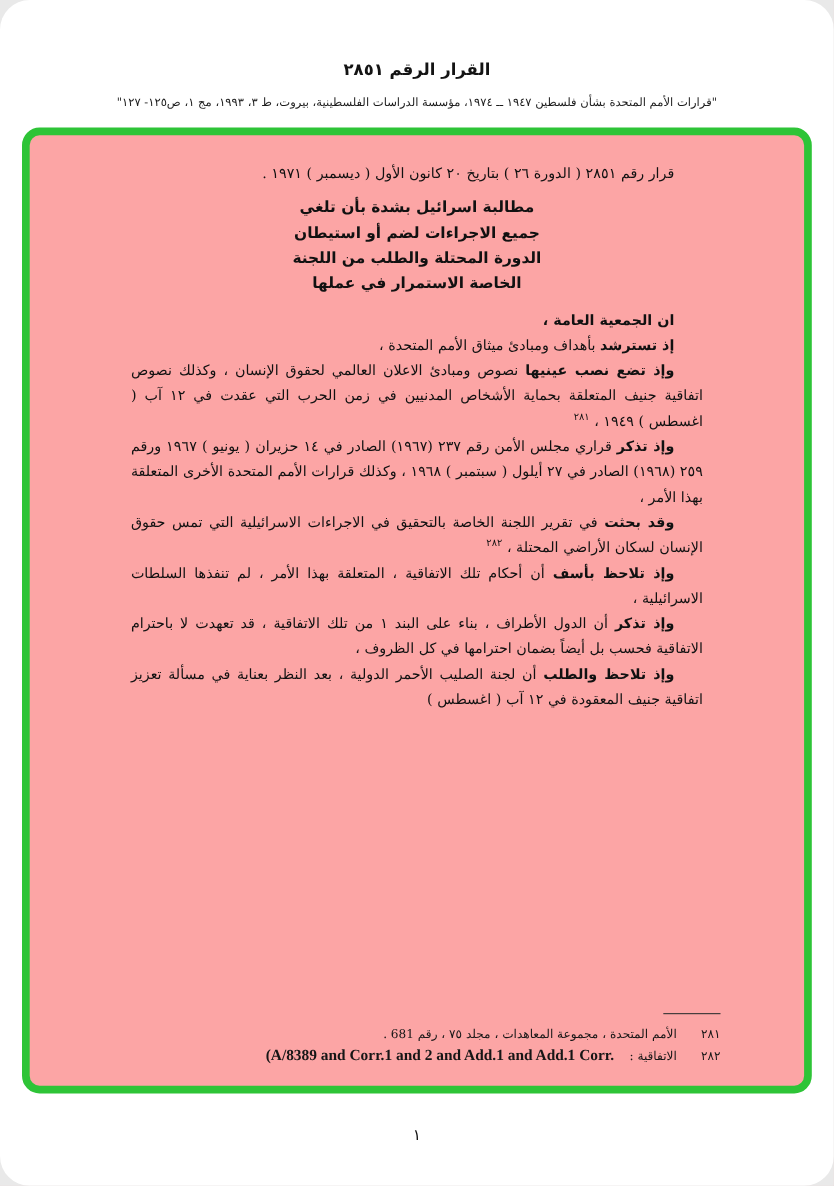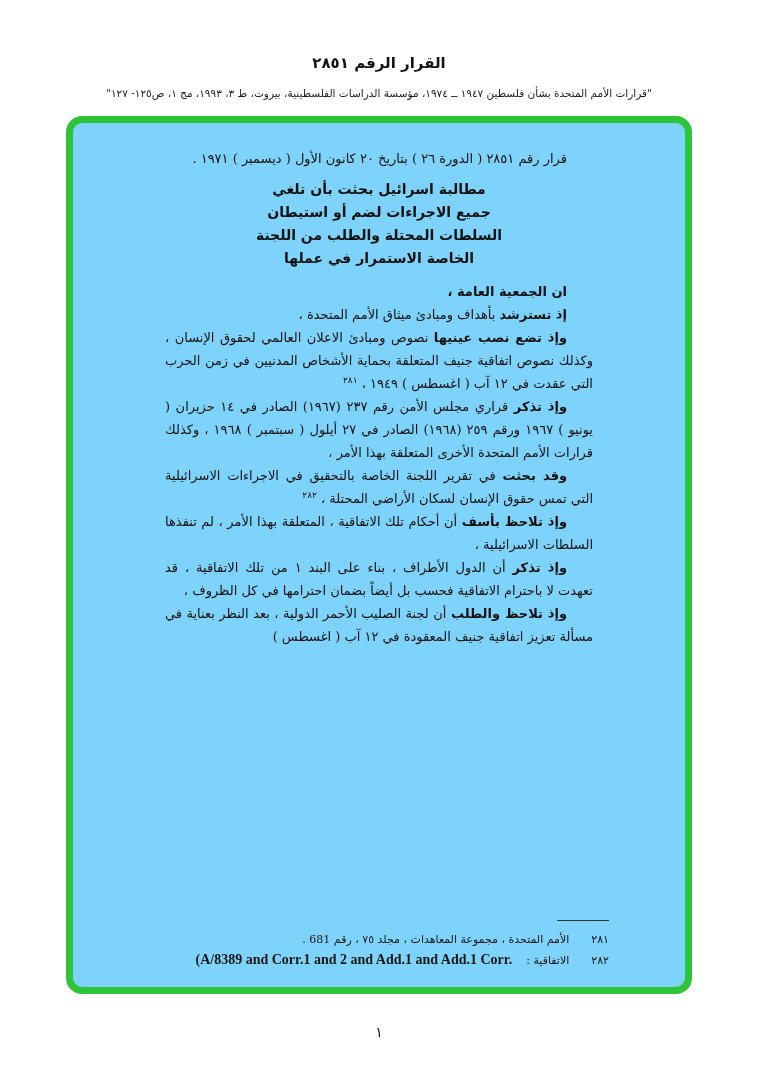--- a/index.html
+++ b/index.html
@@ -6,33 +6,34 @@
   html, body { background: #e9e9e9; }
   body { font-family: "DejaVu Serif", "DejaVu Sans", serif; }
 
   .page {
     position: relative;
     width: 758px;
     height: 1078px;
     margin: 0 auto;
     background: #ffffff;
     overflow: hidden;
+    border-radius: 27px;
   }
 
   .header { text-align: center; padding-top: 54px; direction: rtl; }
   .doc-title { font-size: 15px; font-weight: bold; color: #141414; letter-spacing: 1px; }
   .doc-citation { font-size: 10.5px; color: #1c1c1c; margin-top: 15px; }
 
   .frame {
-    width: 626px;
+    width: 718px;
     height: 878px;
     margin: 17px auto 0;
     border: 7px solid #2ec437;
     border-radius: 16px;
-    background: #7dd3fc;
+    background: #fca5a5;
     display: flex;
     flex-direction: column;
     padding: 24px 92px 16px 92px;
   }
 
   .content {
     direction: rtl;
     text-align: justify;
     font-size: 13px;
     line-height: 23px;
@@ -98,23 +99,23 @@
     <div class="doc-title">القرار الرقم  ٢٨٥١</div>
     <div class="doc-citation">"قرارات الأمم المتحدة بشأن فلسطين ١٩٤٧ ــ ١٩٧٤، مؤسسة الدراسات الفلسطينية، بيروت، ط ٣، ١٩٩٣، مج ١، ص١٢٥- ١٢٧"</div>
   </div>
 
   <div class="frame" style="border-color: rgb(46, 196, 55);">
     <div class="content">
 
       <p class="intro">قرار رقم ٢٨٥١ ( الدورة ٢٦ ) بتاريخ ٢٠ كانون الأول ( ديسمبر ) ١٩٧١ .</p>
 
       <div class="heading">
-        <div>مطالبة اسرائيل بحثت بأن تلغي</div>
+        <div>مطالبة اسرائيل بشدة بأن تلغي</div>
         <div>جميع الاجراءات لضم أو استيطان</div>
-        <div>السلطات المحتلة والطلب من اللجنة</div>
+        <div>الدورة المحتلة والطلب من اللجنة</div>
         <div>الخاصة الاستمرار في عملها</div>
       </div>
 
       <p class="para"><b>ان الجمعية العامة ،</b><span></span></p>
 
       <p class="para"><b>إذ تسترشد</b><span> بأهداف ومبادئ ميثاق الأمم المتحدة ،</span></p>
 
       <p class="para"><b>وإذ تضع نصب عينيها</b><span> نصوص ومبادئ الاعلان العالمي لحقوق الإنسان ، وكذلك نصوص اتفاقية جنيف المتعلقة بحماية الأشخاص المدنيين في زمن الحرب التي عقدت في ١٢ آب ( اغسطس ) ١٩٤٩ ، </span><sup>٢٨١</sup></p>
 
       <p class="para"><b>وإذ تذكر</b><span> قراري مجلس الأمن رقم ٢٣٧ (١٩٦٧) الصادر في ١٤ حزيران ( يونيو ) ١٩٦٧ ورقم ٢٥٩ (١٩٦٨) الصادر في ٢٧ أيلول ( سبتمبر ) ١٩٦٨ ، وكذلك قرارات الأمم المتحدة الأخرى المتعلقة بهذا الأمر ،</span></p>

